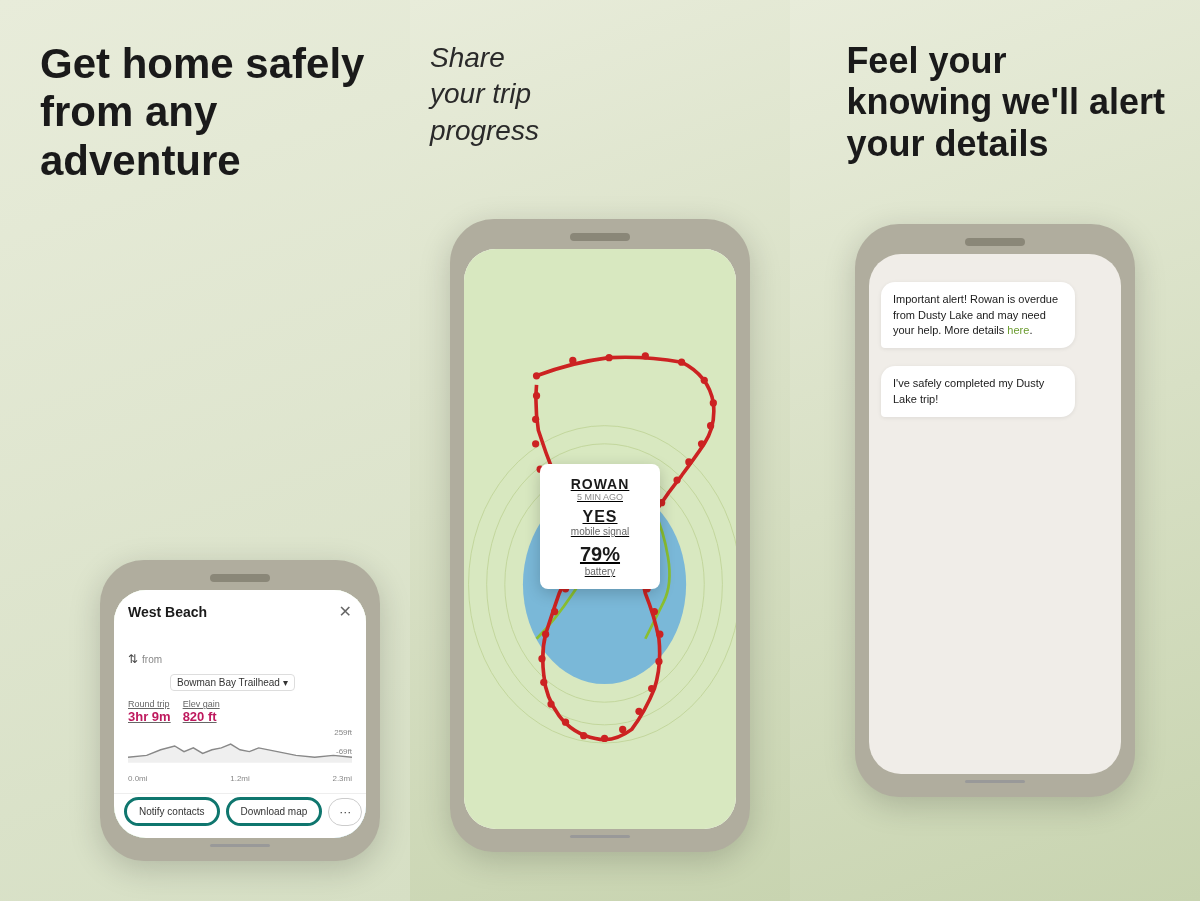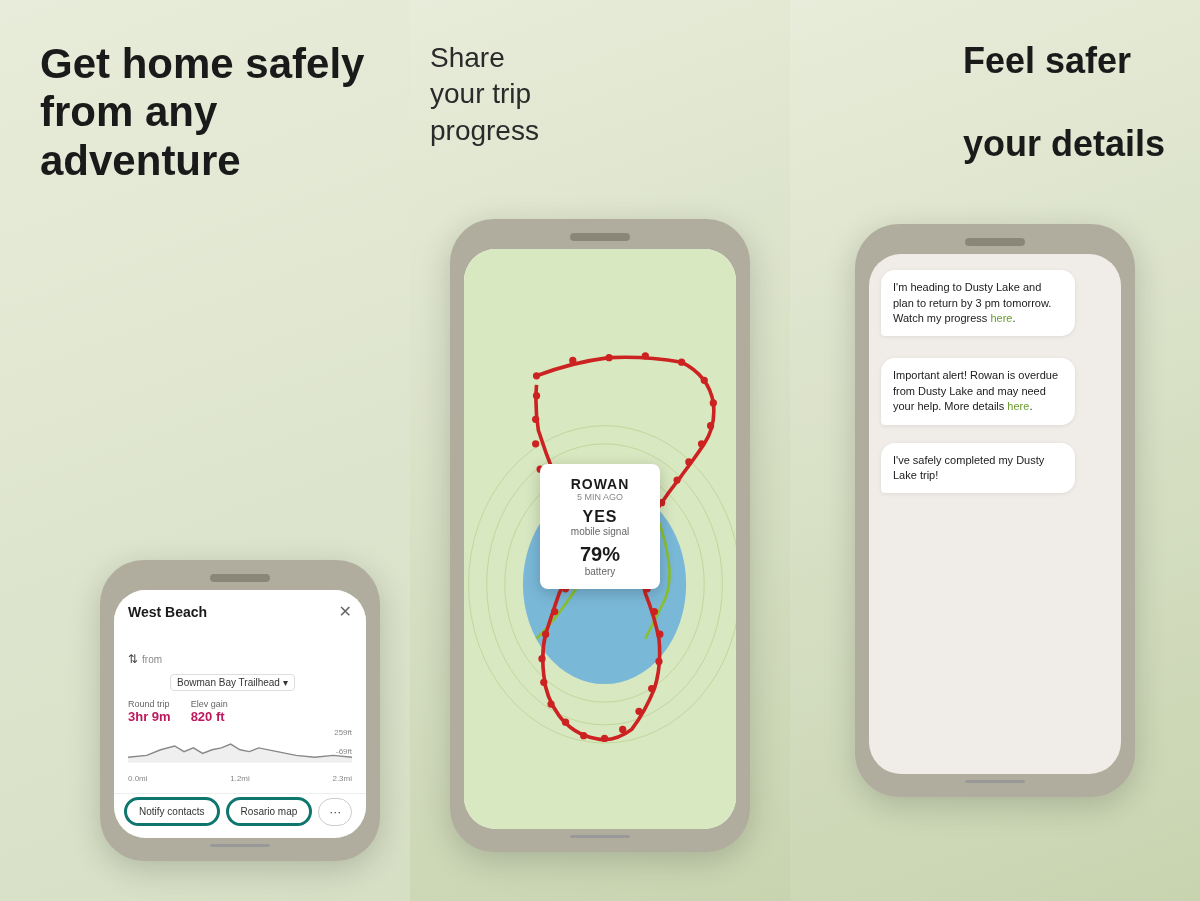--- a/index.html
+++ b/index.html
@@ -42,20 +42,21 @@
       line-height: 1.15;
       margin-bottom: 20px;
     }
 
     .panel-subtitle {
       font-size: 28px;
       font-weight: 400;
       color: #2a2a2a;
       line-height: 1.3;
       margin-bottom: 20px;
+      font-style: italic;
     }
 
     
     .phone-mockup {
       background: #b0ad9e;
       border-radius: 44px;
       padding: 14px;
       position: relative;
       box-shadow: 0 8px 32px rgba(0,0,0,0.18);
     }
@@ -166,24 +167,25 @@
       font-size: 10px;
       color: #333;
       border: 1px solid #ddd;
       border-radius: 4px;
       padding: 2px 6px;
       margin-top: 47px;
     }
 
     .route-stats {
       display: flex;
-      gap: 20px;
+      gap: 12px;
       font-size: 9px;
       color: #666;
       margin-bottom: 4px;
+      text-decoration: underline;
     }
 
     .route-stat-val {
       font-size: 13px;
       font-weight: 700;
       color: #be185d;
     }
 
     
     .elev-chart {
@@ -265,20 +267,21 @@
       top: 50%;
       left: 50%;
       transform: translate(-50%, -60%);
       background: white;
       border-radius: 8px;
       padding: 12px 16px;
       box-shadow: 0 4px 16px rgba(0,0,0,0.2);
       text-align: center;
       z-index: 10;
       min-width: 120px;
+      text-decoration: underline;
     }
 
     .rowan-name {
       font-size: 14px;
       font-weight: 700;
       color: #1a1a1a;
       letter-spacing: 1px;
     }
 
     .rowan-time {
@@ -445,21 +448,21 @@
         <div style="position:absolute;bottom:15px;left:25px;font-size:7px;color:#555;font-weight:600">Rosario</div>
         <div style="position:absolute;bottom:8px;left:65px;font-size:7px;color:#555">Deception Pa</div>
         <svg style="position:absolute;bottom:5px;left:90px" width="10" height="10">
           <circle cx="5" cy="5" r="5" fill="#6a7a40"></circle>
           <text x="5" y="8" text-anchor="middle" font-size="6" fill="white" font-weight="bold">TH</text>
         </svg>
       </div>
 
       <div class="phone-buttons">
         <button class="btn-outline">Notify contacts</button>
-        <button class="btn-outline">Rosario map</button>
+        <button class="btn-outline">Download map</button>
         <button class="btn-dots">···</button>
       </div>
     </div>
     <div class="phone-home-bar"></div>
   </div>
 </div>
 
 <div class="panel panel-2">
   <div style="align-self:flex-start;margin-bottom:20px">
     <p class="panel-subtitle">
@@ -538,32 +541,29 @@
           <div class="rowan-battery-label">battery</div>
         </div>
       </div>
     </div>
     <div class="phone-home-bar"></div>
   </div>
 </div>
 
 <div class="panel panel-3">
   <p class="panel-title" style="font-size:36px;margin-bottom:30px">
-    <span>Feel safer</span><br>
-    <br>
+    <span>Feel your</span><br>
+    <span>knowing we'll alert</span><br>
     <span>your details</span>
   </p>
 
   <div class="phone-mockup phone-3" style="align-self:center">
     <div class="phone-notch"></div>
     <div class="phone-screen" style="display:flex;flex-direction:column;gap:10px;padding:16px 12px;background:#f0ede8;height:520px">
 
-      <div class="chat-bubble">
-        <span>I'm heading to Dusty Lake and plan to return by 3 pm tomorrow. Watch my progress </span><a class="chat-link" href="#">here</a><span>.</span>
-      </div>
 
       <div class="chat-bubble" style="margin-top:12px">
         <span>Important alert! Rowan is overdue from Dusty Lake and may need your help. More details </span><a class="chat-link" href="#">here</a><span>.</span>
       </div>
 
       <div class="chat-bubble" style="margin-top:8px">
         <span>I've safely completed my Dusty Lake trip!</span>
       </div>
     </div>
     <div class="phone-home-bar"></div>

